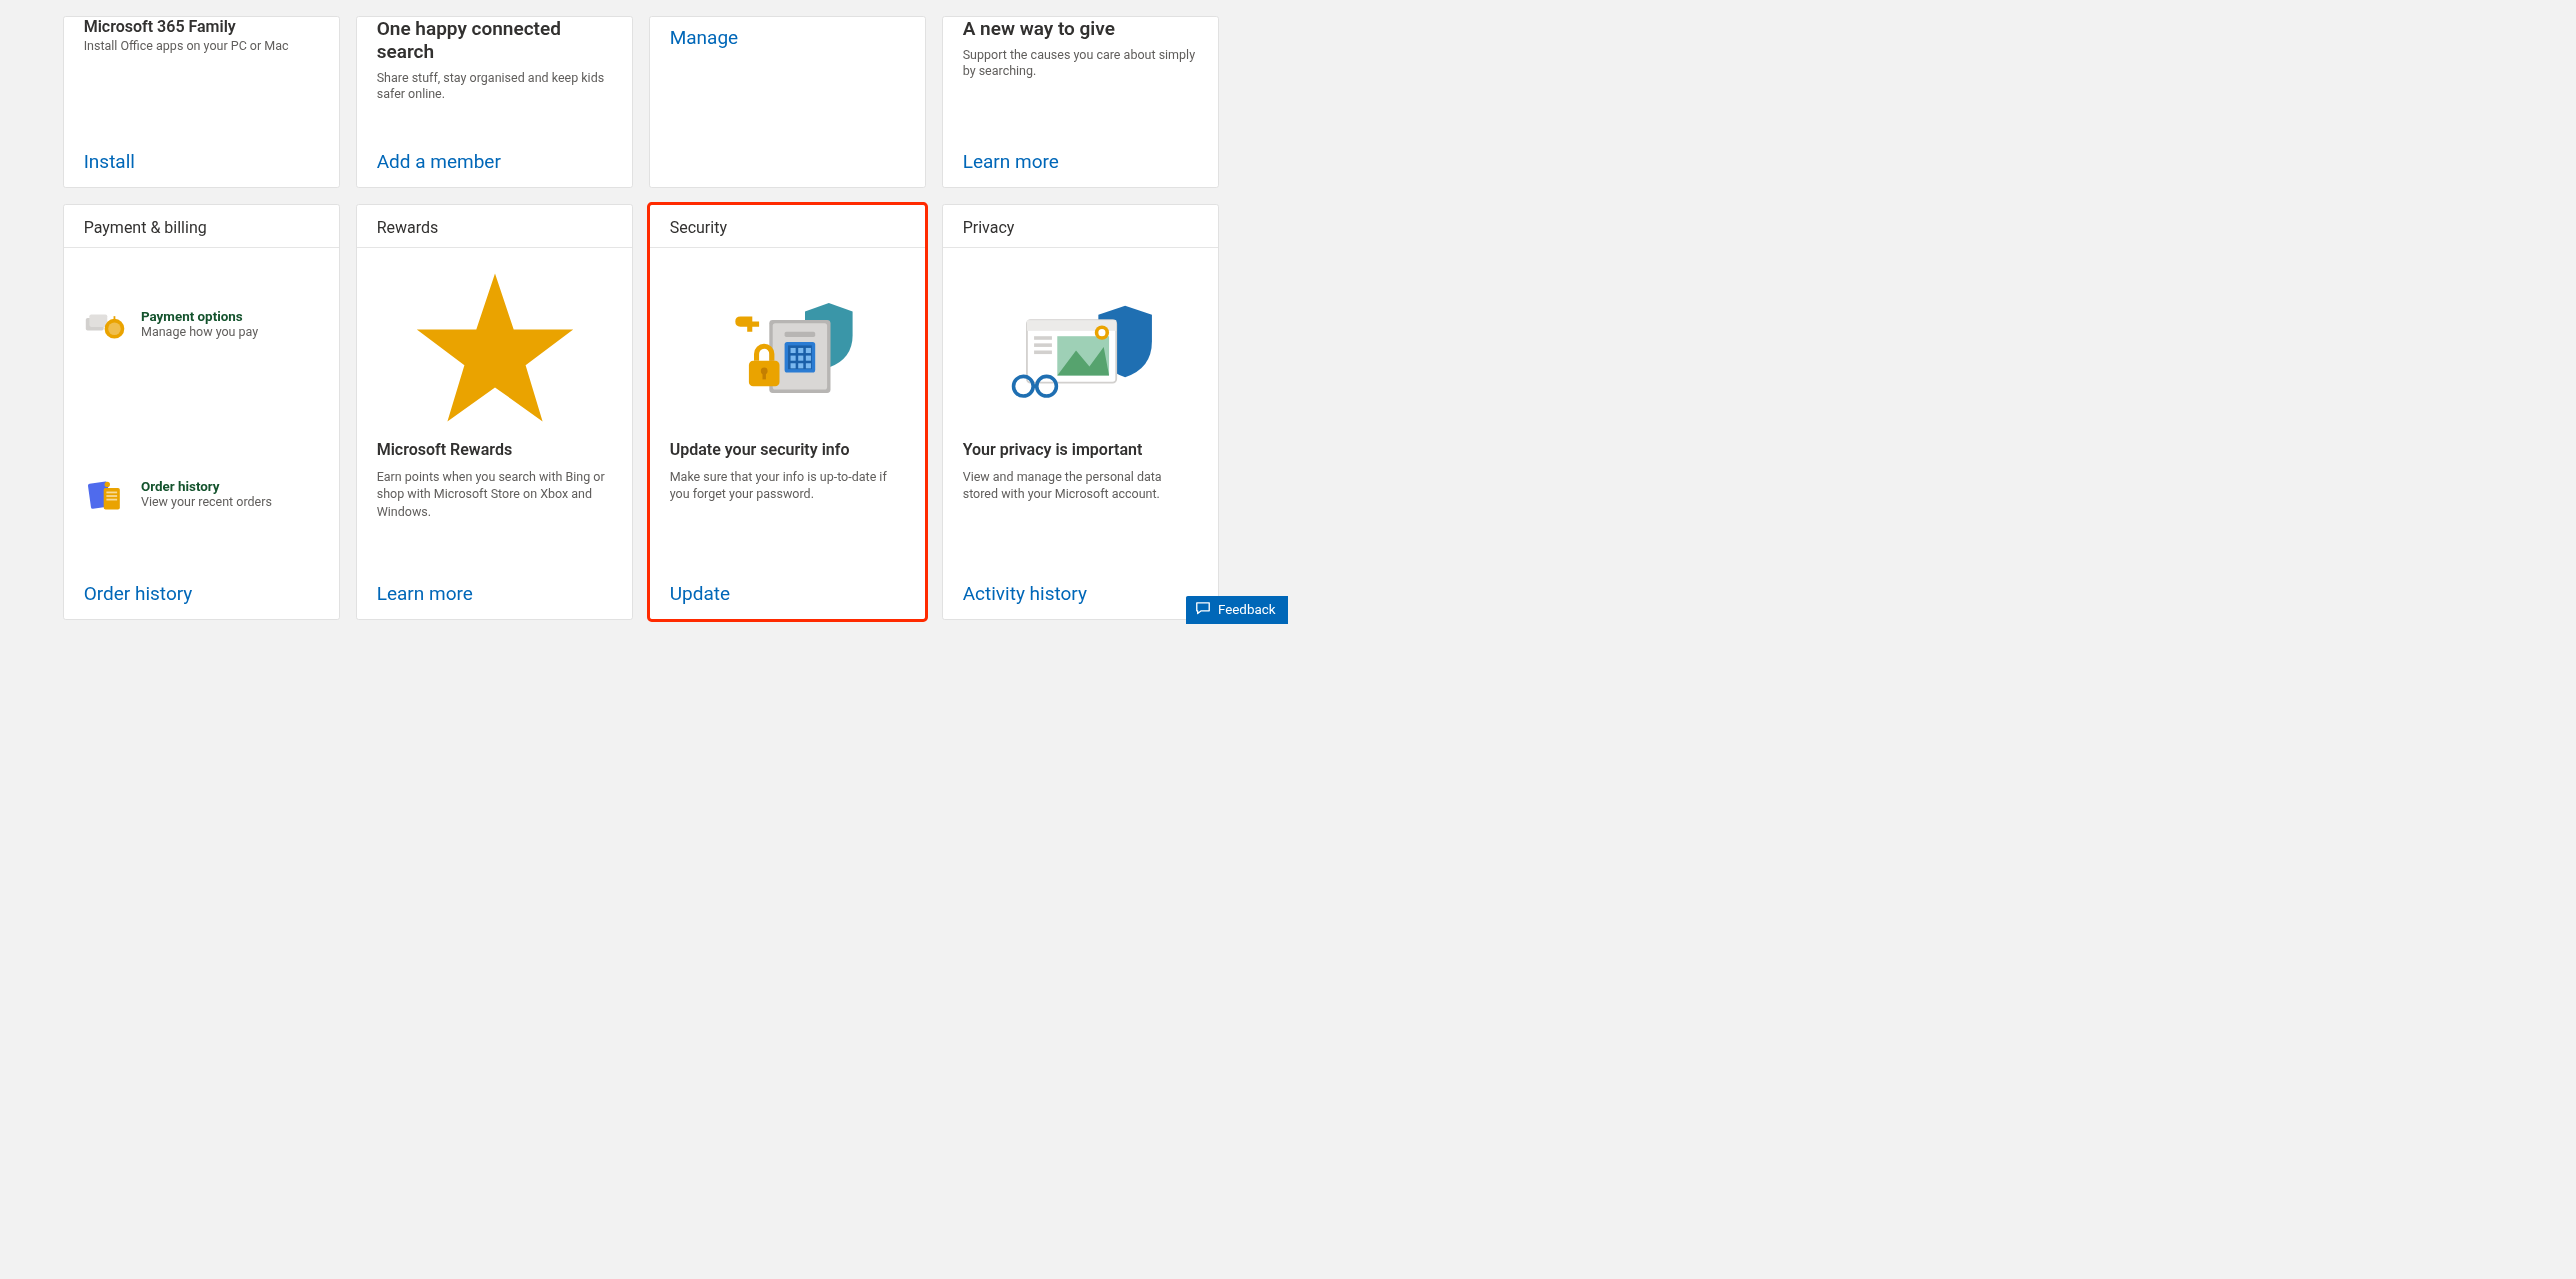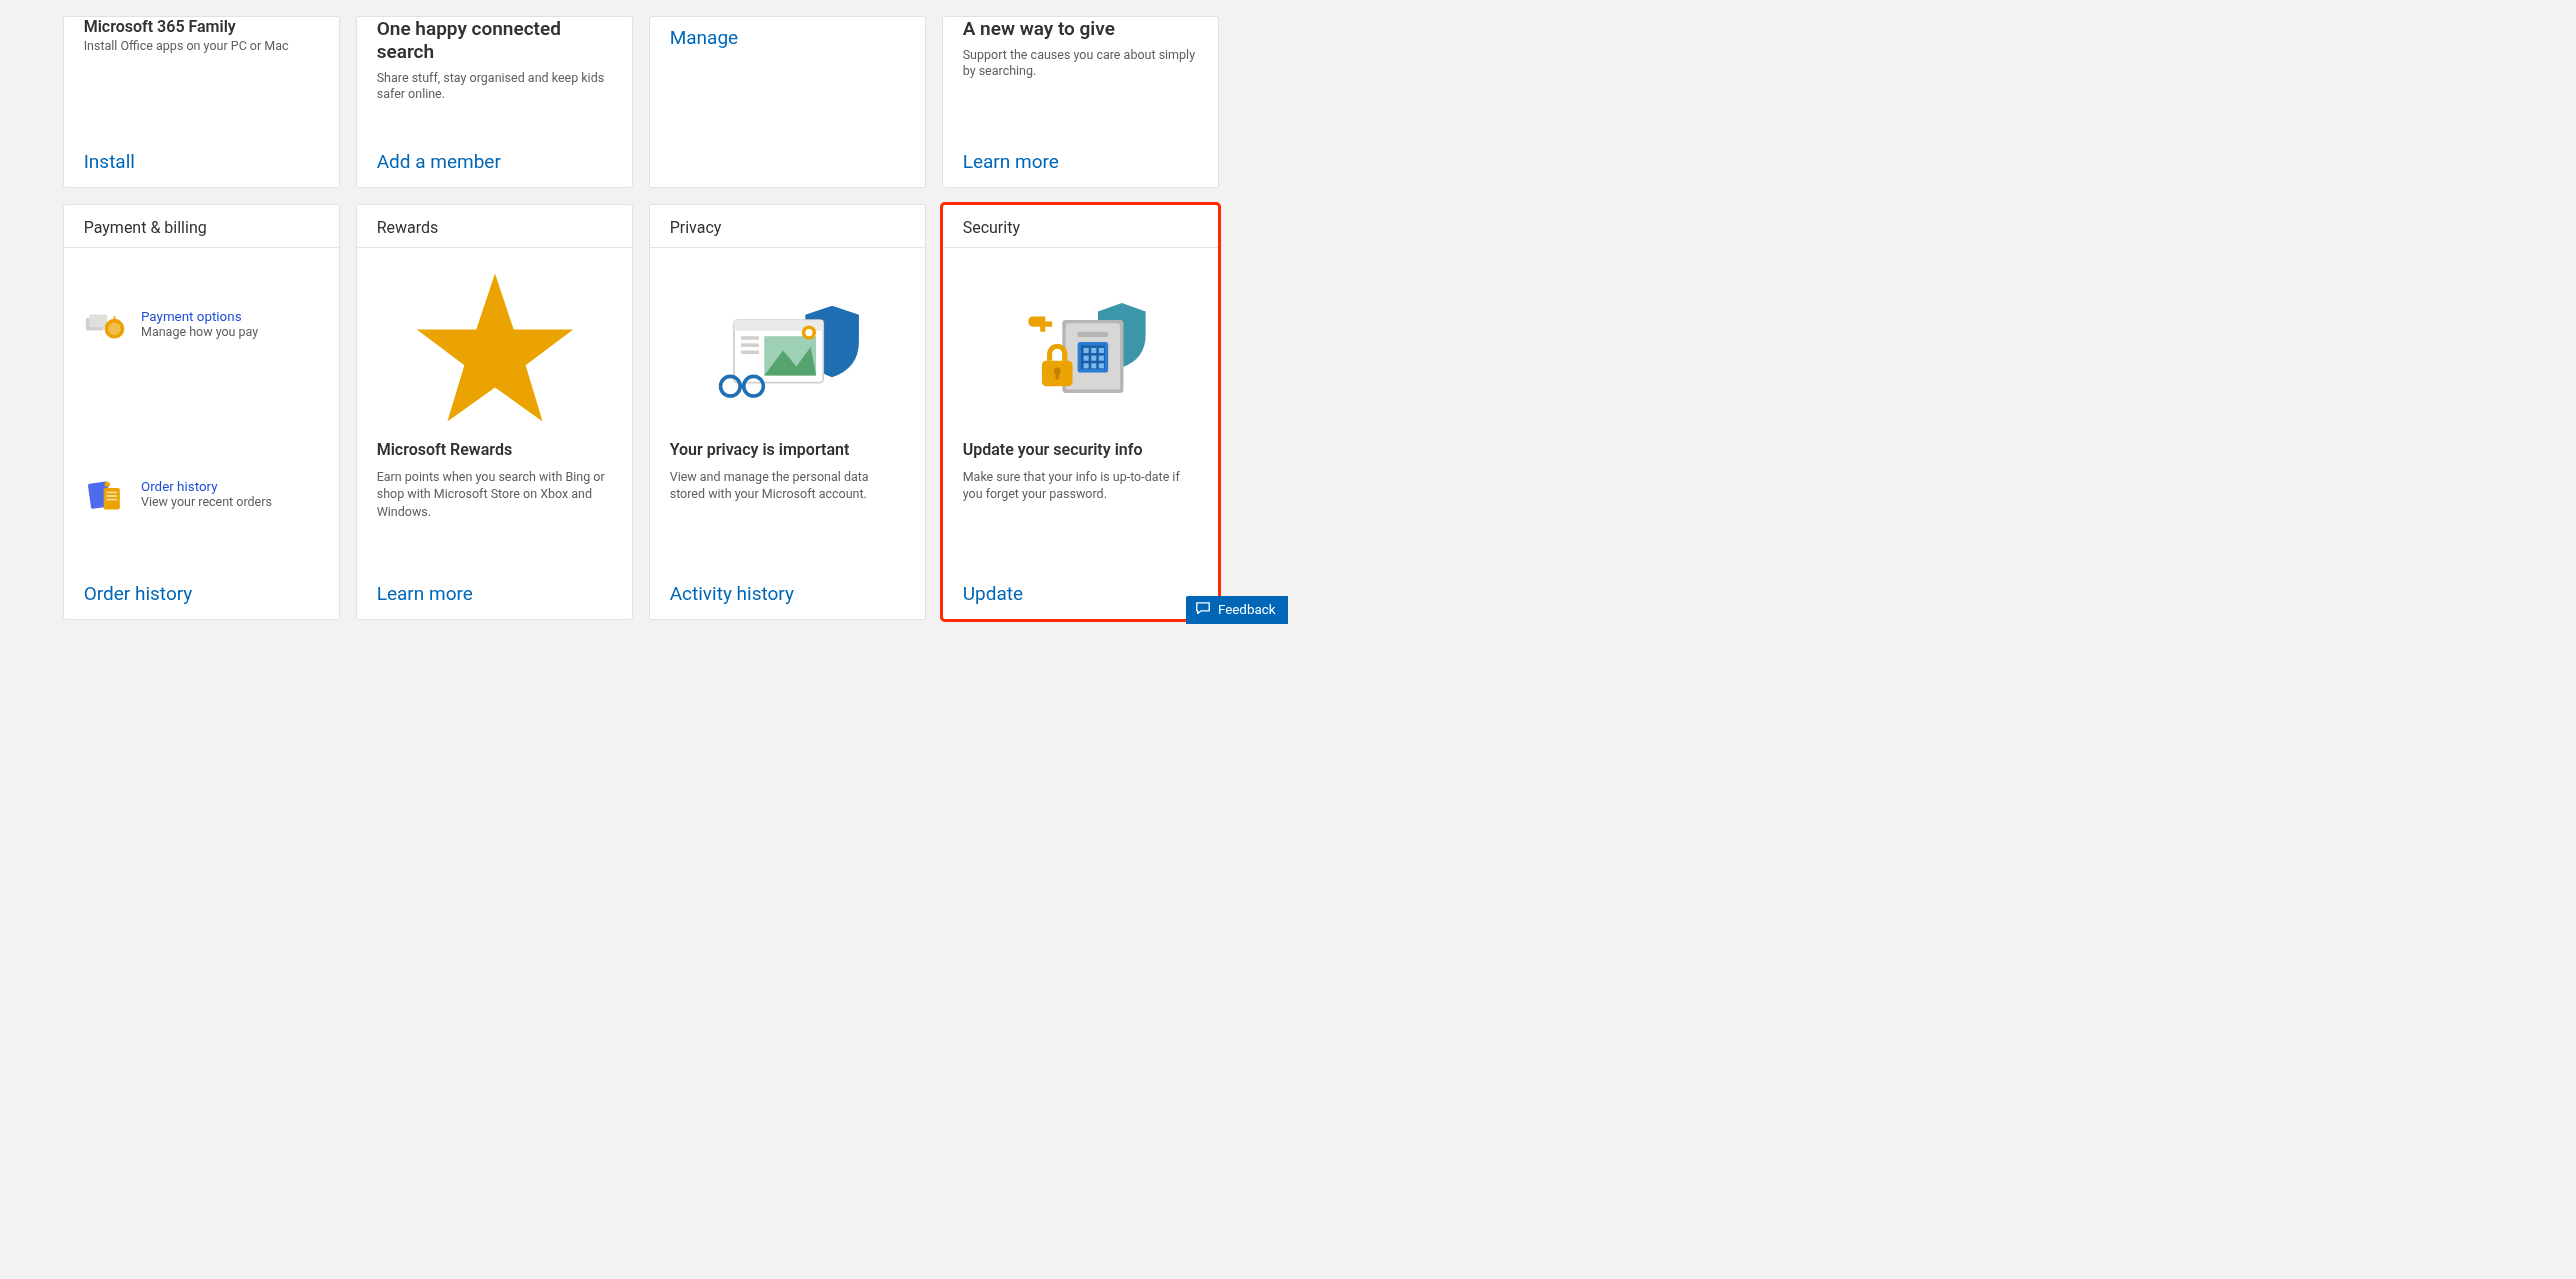--- a/index.html
+++ b/index.html
@@ -110,22 +110,22 @@
     align-items: flex-start;
     gap: 14.3px;
   }
   .payment-icon {
     width: 43px;
     height: 36px;
     flex-shrink: 0;
   }
   .pi-title {
     font-size: 13.4px;
-    font-weight: 400;
-    color: #1d4ed8;
+    font-weight: 700;
+    color: #14532d;
   }
   .pi-sub {
     font-size: 12.5px;
     color: #605e5c;
   }
   .highlight {
     outline: 3.6px solid #ff2a00;
     outline-offset: -1.8px;
   }
   .help-heading {
@@ -234,46 +234,20 @@
           <svg class="star-svg" viewBox="0 0 100 100">
               <polygon points="50,5 61,38 96,38 68,59 78,92 50,72 22,92 32,59 4,38 39,38" fill="#eaa300"></polygon>
             </svg>
         </div>
         <div class="card-title">Microsoft Rewards</div>
         <div class="card-text">Earn points when you search with Bing or shop with Microsoft Store on Xbox and Windows.</div>
       </div>
       <div class="card-link"><a class="link">Learn more</a></div>
     </div>
 
-    <div class="card">
-      <div class="card-header">Privacy</div>
-      <div class="card-body">
-        <div class="illustration">
-          <svg viewBox="0 0 200 140" width="179" height="125">
-            <path d="M150 20 L180 30 L180 60 Q180 90 150 100 Q120 90 120 60 L120 30 Z" fill="#1f6fb2"></path>
-            <rect x="40" y="36" width="100" height="70" rx="4" fill="#fff" stroke="#d2d0ce" stroke-width="2"></rect>
-            <rect x="40" y="36" width="100" height="12" fill="#ecebe9"></rect>
-            <rect x="48" y="54" width="20" height="4" fill="#d2d0ce"></rect>
-            <rect x="48" y="62" width="20" height="4" fill="#d2d0ce"></rect>
-            <rect x="48" y="70" width="20" height="4" fill="#d2d0ce"></rect>
-            <rect x="74" y="54" width="58" height="44" fill="#9ed0b6"></rect>
-            <polygon points="74,98 95,70 110,88 126,66 132,98" fill="#56a36e"></polygon>
-            <circle cx="124" cy="50" r="8" fill="#eaa300"></circle>
-            <circle cx="124" cy="50" r="4" fill="#fff"></circle>
-            <circle cx="36" cy="110" r="11" fill="none" stroke="#1f6fb2" stroke-width="4"></circle>
-            <circle cx="62" cy="110" r="11" fill="none" stroke="#1f6fb2" stroke-width="4"></circle>
-            <line x1="47" y1="110" x2="51" y2="110" stroke="#1f6fb2" stroke-width="4"></line>
-          </svg>
-        </div>
-        <div class="card-title">Your privacy is important</div>
-        <div class="card-text">View and manage the personal data stored with your Microsoft account.</div>
-      </div>
-      <div class="card-link"><a class="link">Activity history</a></div>
-    </div>
-
     <div class="card highlight">
       <div class="card-header">Security</div>
       <div class="card-body">
         <div class="illustration">
           <svg viewBox="0 0 200 140" width="170" height="125">
             <path d="M148 14 L176 24 L176 52 Q176 80 148 90 Q120 80 120 52 L120 24 Z" fill="#3a96a8"></path>
             <path d="M58 30 L44 30 Q38 30 38 36 Q38 42 44 42 L52 42 L52 48 L58 48 L58 42 L66 42 L66 36 L58 36 Z M44 33 a3 3 0 1 0 0 6 a3 3 0 1 0 0 -6" fill="#eaa300"></path>
             <rect x="78" y="34" width="72" height="86" rx="4" fill="#b7b5b3"></rect>
             <rect x="82" y="38" width="64" height="78" rx="3" fill="#d9d7d5"></rect>
             <rect x="96" y="48" width="36" height="6" rx="2" fill="#b7b5b3"></rect>
@@ -295,20 +269,46 @@
             <circle cx="72" cy="94" r="4" fill="#c47f00"></circle>
             <rect x="70" y="96" width="4" height="8" fill="#c47f00"></rect>
           </svg>
         </div>
         <div class="card-title">Update your security info</div>
         <div class="card-text">Make sure that your info is up-to-date if you forget your password.</div>
       </div>
       <div class="card-link"><a class="link">Update</a></div>
     </div>
 
+    <div class="card">
+      <div class="card-header">Privacy</div>
+      <div class="card-body">
+        <div class="illustration">
+          <svg viewBox="0 0 200 140" width="179" height="125">
+            <path d="M150 20 L180 30 L180 60 Q180 90 150 100 Q120 90 120 60 L120 30 Z" fill="#1f6fb2"></path>
+            <rect x="40" y="36" width="100" height="70" rx="4" fill="#fff" stroke="#d2d0ce" stroke-width="2"></rect>
+            <rect x="40" y="36" width="100" height="12" fill="#ecebe9"></rect>
+            <rect x="48" y="54" width="20" height="4" fill="#d2d0ce"></rect>
+            <rect x="48" y="62" width="20" height="4" fill="#d2d0ce"></rect>
+            <rect x="48" y="70" width="20" height="4" fill="#d2d0ce"></rect>
+            <rect x="74" y="54" width="58" height="44" fill="#9ed0b6"></rect>
+            <polygon points="74,98 95,70 110,88 126,66 132,98" fill="#56a36e"></polygon>
+            <circle cx="124" cy="50" r="8" fill="#eaa300"></circle>
+            <circle cx="124" cy="50" r="4" fill="#fff"></circle>
+            <circle cx="36" cy="110" r="11" fill="none" stroke="#1f6fb2" stroke-width="4"></circle>
+            <circle cx="62" cy="110" r="11" fill="none" stroke="#1f6fb2" stroke-width="4"></circle>
+            <line x1="47" y1="110" x2="51" y2="110" stroke="#1f6fb2" stroke-width="4"></line>
+          </svg>
+        </div>
+        <div class="card-title">Your privacy is important</div>
+        <div class="card-text">View and manage the personal data stored with your Microsoft account.</div>
+      </div>
+      <div class="card-link"><a class="link">Activity history</a></div>
+    </div>
+
   </div>
 
   <div class="help-heading">Help with your Microsoft account</div>
 
 </div>
 
 <div class="feedback-btn">
   <span>
     <svg width="16" height="14.3" viewBox="0 0 18 16">
         <path d="M2 2 h14 v9 h-9 l-4 3 v-3 h-1 Z" fill="none" stroke="#fff" stroke-width="1.5" stroke-linejoin="round"></path>

